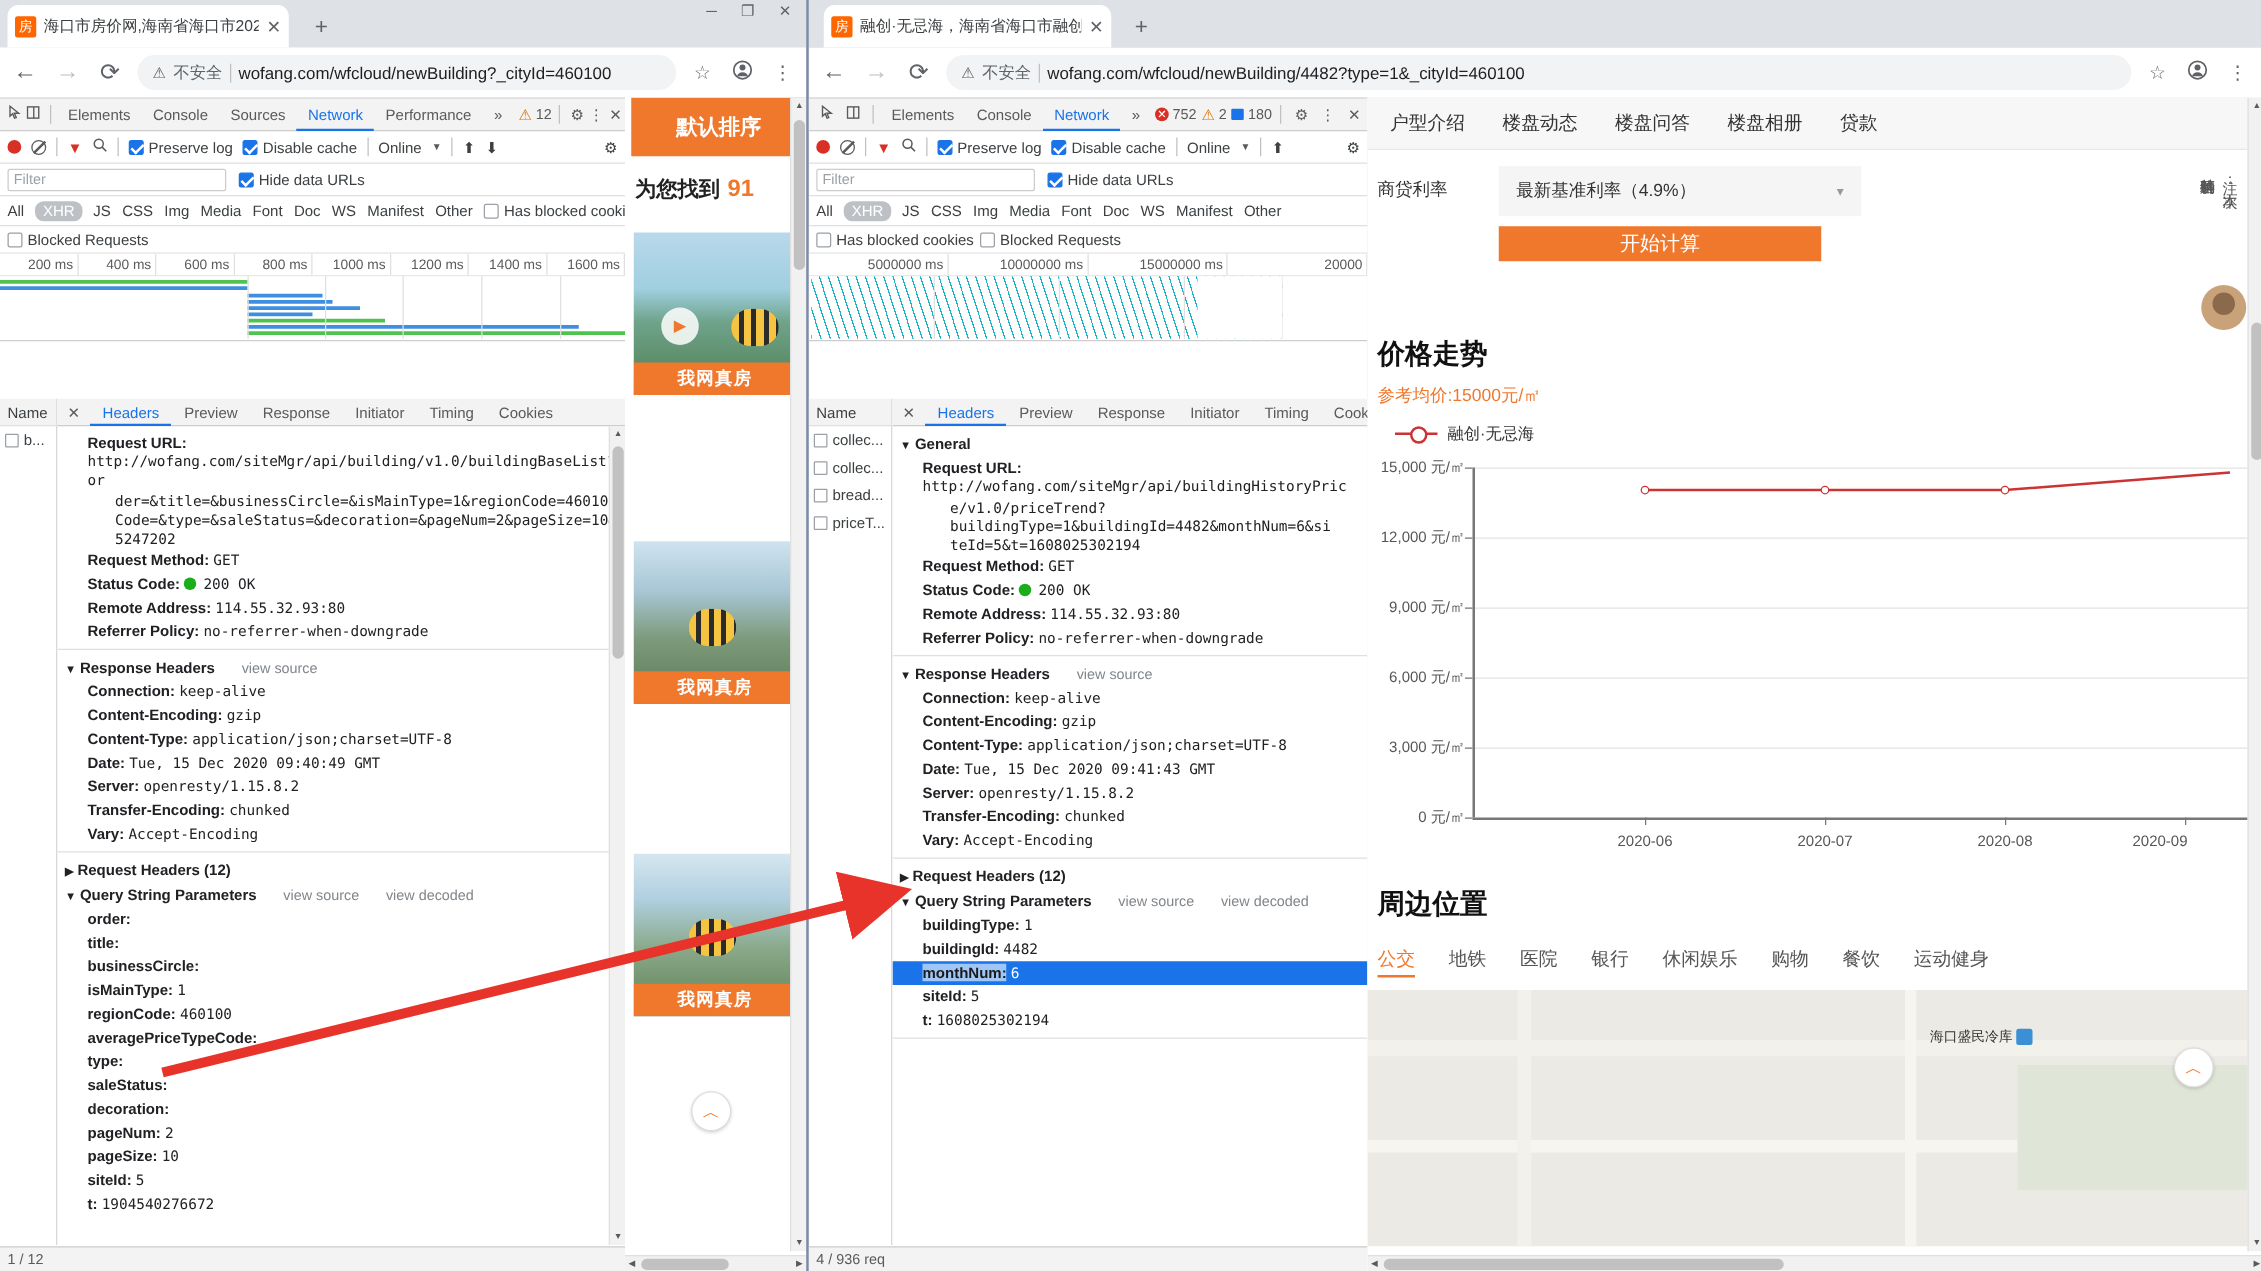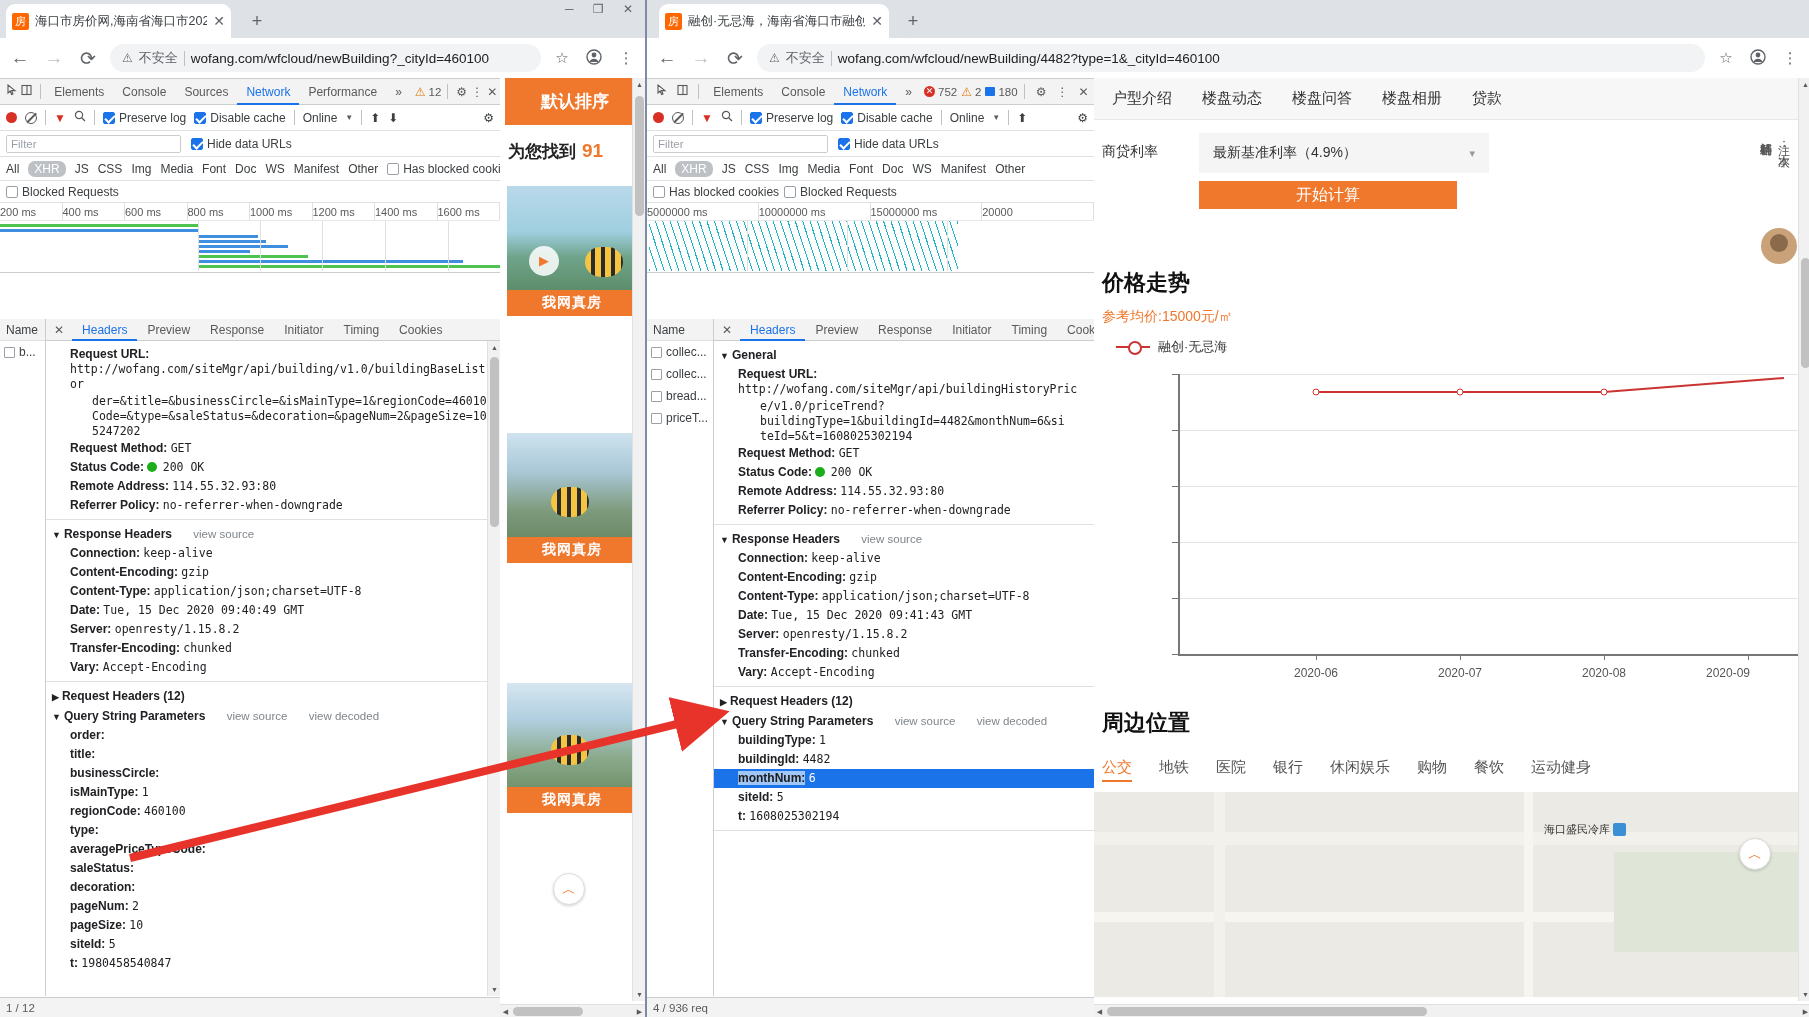--- a/index.html
+++ b/index.html
@@ -68,21 +68,21 @@
      background:#fff; }
   .dt-types { height:24px; display:flex; align-items:center; gap:9px;
      padding:0 6px; font-size:12px; color:#3c4043; border-bottom:1px solid #e0e0e0;
      white-space:nowrap; }
   .ty.sel { background:#bdc1c6; color:#fff; border-radius:7px; padding:1px 6px; }
   .dt-blocked { height:22px; display:flex;align-items:center;gap:5px;padding:0 6px;
      font-size:12px;color:#3c4043;border-bottom:1px solid #e0e0e0;}
   .overview { border-bottom:1px solid #cdcdcd; position:relative; background:#fff; }
   .ov-ruler { height:18px; display:flex; font-size:11px; color:#5a5a5a;
      border-bottom:1px solid #e8e8e8; }
-  .ov-cell { flex:1 1 0; border-right:1px solid #e0e0e0; 
+  .ov-cell { flex:1 1 0; border-right:1px solid #e0e0e0; text-align:right;
      padding-right:3px; line-height:18px; }
   .ov-body { position:relative; height:50px; }
   .bar { position:absolute; height:3px; }
   
   .hatch { position:absolute; left:0; top:0; right:0; bottom:0;
      background-image: repeating-linear-gradient(72deg, #19b5c6 0 1px, transparent 1px 7px); }
 
   .namecol { font-size:12px; color:#3c4043; }
   .name-hdr { height:22px; line-height:22px; padding-left:6px;
      border-bottom:1px solid #e0e0e0; background:#f3f3f3; }
@@ -416,28 +416,28 @@
           <div class="hsec">
             <span class="tri">▼</span><span>Query String Parameters</span>
             <span class="vsrc">view source</span>
             <span class="vsrc">view decoded</span>
           </div>
           <div class="hrow"><span class="hk">order:</span> <span class="hv"></span></div>
           <div class="hrow"><span class="hk">title:</span> <span class="hv"></span></div>
           <div class="hrow"><span class="hk">businessCircle:</span> <span class="hv"></span></div>
           <div class="hrow"><span class="hk">isMainType:</span> <span class="hv">1</span></div>
           <div class="hrow"><span class="hk">regionCode:</span> <span class="hv">460100</span></div>
+          <div class="hrow"><span class="hk">averagePriceTypeCode:</span> <span class="hv"></span></div>
           <div class="hrow"><span class="hk">type:</span> <span class="hv"></span></div>
-          <div class="hrow"><span class="hk">averagePriceTypeCode:</span> <span class="hv"></span></div>
           <div class="hrow"><span class="hk">saleStatus:</span> <span class="hv"></span></div>
           <div class="hrow"><span class="hk">decoration:</span> <span class="hv"></span></div>
           <div class="hrow"><span class="hk">pageNum:</span> <span class="hv">2</span></div>
           <div class="hrow"><span class="hk">pageSize:</span> <span class="hv">10</span></div>
           <div class="hrow"><span class="hk">siteId:</span> <span class="hv">5</span></div>
-          <div class="hrow"><span class="hk">t:</span> <span class="hv">1980458540847</span></div>
+          <div class="hrow"><span class="hk">t:</span> <span class="hv">1904540276672</span></div>
         </div>
 
         <div class="sbar" style="right:0;top:22px;bottom:0;">
           <div class="sarrow" style="top:0;">▲</div>
           <div class="sthumb" style="top:16px;height:170px;"></div>
           <div class="sarrow" style="bottom:0;">▼</div>
         </div>
       </div>
 
       <div class="statusbar" style="position:absolute;left:0;right:0;bottom:0;">1 / 12</div>
@@ -752,20 +752,28 @@
       <div style="position:absolute;left:0;top:190px;width:717px;height:470px;">
         <div class="rtitle" style="position:absolute;left:8px;top:0;">价格走势</div>
         <div class="ravg" style="position:absolute;left:8px;top:40px;">参考均价:15000元/㎡</div>
         <div class="legend" style="position:absolute;left:22px;top:70px;">
           <span class="lg-line"></span>
           <span>融创·无忌海</span>
         </div>
 
         <div style="position:absolute;left:0;top:100px;width:717px;height:370px;">
 
+          <div style="position:absolute;left:0;top:0;width:78px;height:350px;">
+            <div class="ytick" style="top:6px;">15,000 元/㎡</div>
+            <div class="ytick" style="top:62px;">12,000 元/㎡</div>
+            <div class="ytick" style="top:118px;">9,000 元/㎡</div>
+            <div class="ytick" style="top:174px;">6,000 元/㎡</div>
+            <div class="ytick" style="top:230px;">3,000 元/㎡</div>
+            <div class="ytick" style="top:286px;">0 元/㎡</div>
+          </div>
 
           <div class="gridline" style="left:84px;right:0;top:6px;"></div>
           <div class="gridline" style="left:84px;right:0;top:62px;"></div>
           <div class="gridline" style="left:84px;right:0;top:118px;"></div>
           <div class="gridline" style="left:84px;right:0;top:174px;"></div>
           <div class="gridline" style="left:84px;right:0;top:230px;"></div>
 
           <div class="axis" style="left:84px;top:6px;width:1.5px;height:280px;"></div>
           <div class="axis" style="left:84px;top:286px;right:0;height:1.5px;"></div>
 

